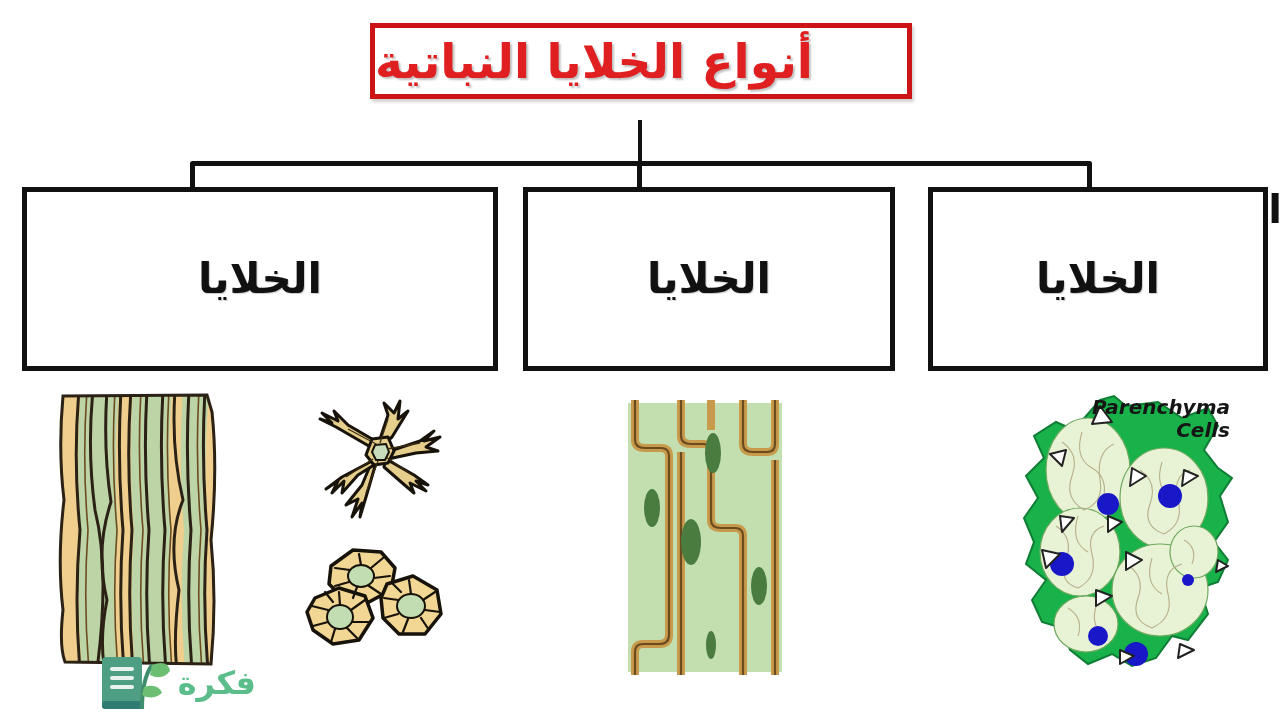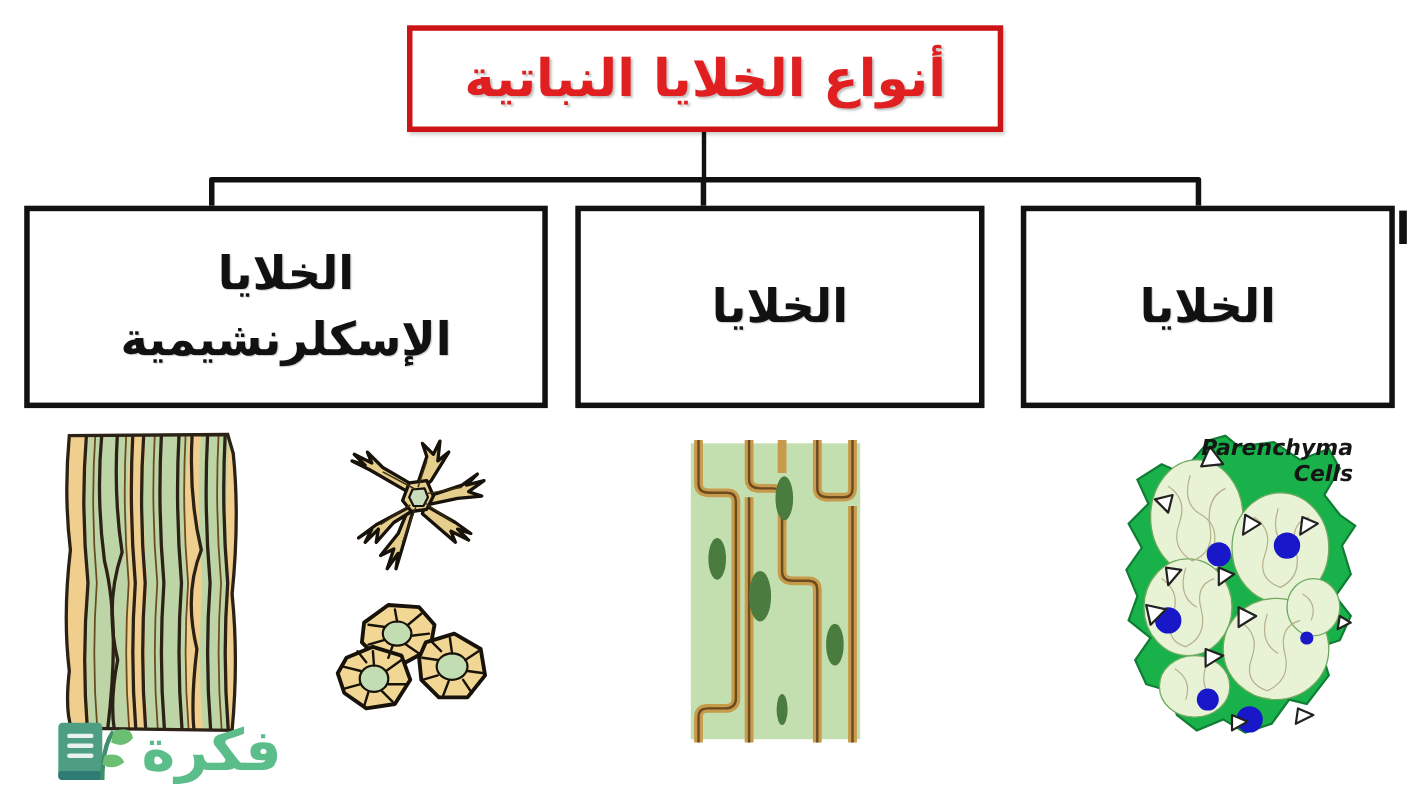--- a/index.html
+++ b/index.html
@@ -15,27 +15,26 @@
     overflow: hidden;
     font-family: "DejaVu Sans", "Liberation Sans", sans-serif;
   }
 
   
   #title-box {
     position: absolute;
     left: 370px;
     top: 23px;
     width: 542px;
-    height: 97px;
+    height: 76px;
     border: 5px solid #cc1417;
     box-sizing: border-box;
     background: #ffffff;
     display: flex;
     align-items: center;
-    justify-content: center;
     box-shadow: 2px 3px 3px rgba(0,0,0,0.18);
   }
   #title-text {
     direction: rtl;
     color: #e02020;
     font-weight: bold;
     font-size: 47px;
     line-height: 1;
     letter-spacing: 0px;
     text-shadow: 2px 2px 2px rgba(120,120,120,0.45);
@@ -104,21 +103,21 @@
     position: absolute;
     left: 6px;
     top: 650px;
     width: 250px;
     height: 66px;
     display: flex;
     align-items: center;
     direction: rtl;
   }
   #watermark-text {
-    font-size: 52px;
+    font-size: 32px;
     font-weight: bold;
     color: #5bbd8a;
     direction: rtl;
     letter-spacing: 1px;
   }
 </style>
 </head>
 <body>
 
 <div id="title-box">
@@ -126,21 +125,20 @@
 </div>
 
 <div class="conn" id="conn-stem"></div>
 <div class="conn" id="conn-hbar"></div>
 <div class="conn" id="conn-drop-left"></div>
 <div class="conn" id="conn-drop-mid"></div>
 <div class="conn" id="conn-drop-right"></div>
 
 <div class="cat-box" id="box-sclerenchyma">
   <div class="cat-line">الخلايا</div>
-  <div class="cat-line">الإسكلرنشيمية</div>
 </div>
 
 <div class="cat-box" id="box-collenchyma">
   <div class="cat-line">الخلايا</div>
 </div>
 
 <div class="cat-box" id="box-parenchyma">
   <div class="cat-line">الخلايا</div>
 </div>
 

